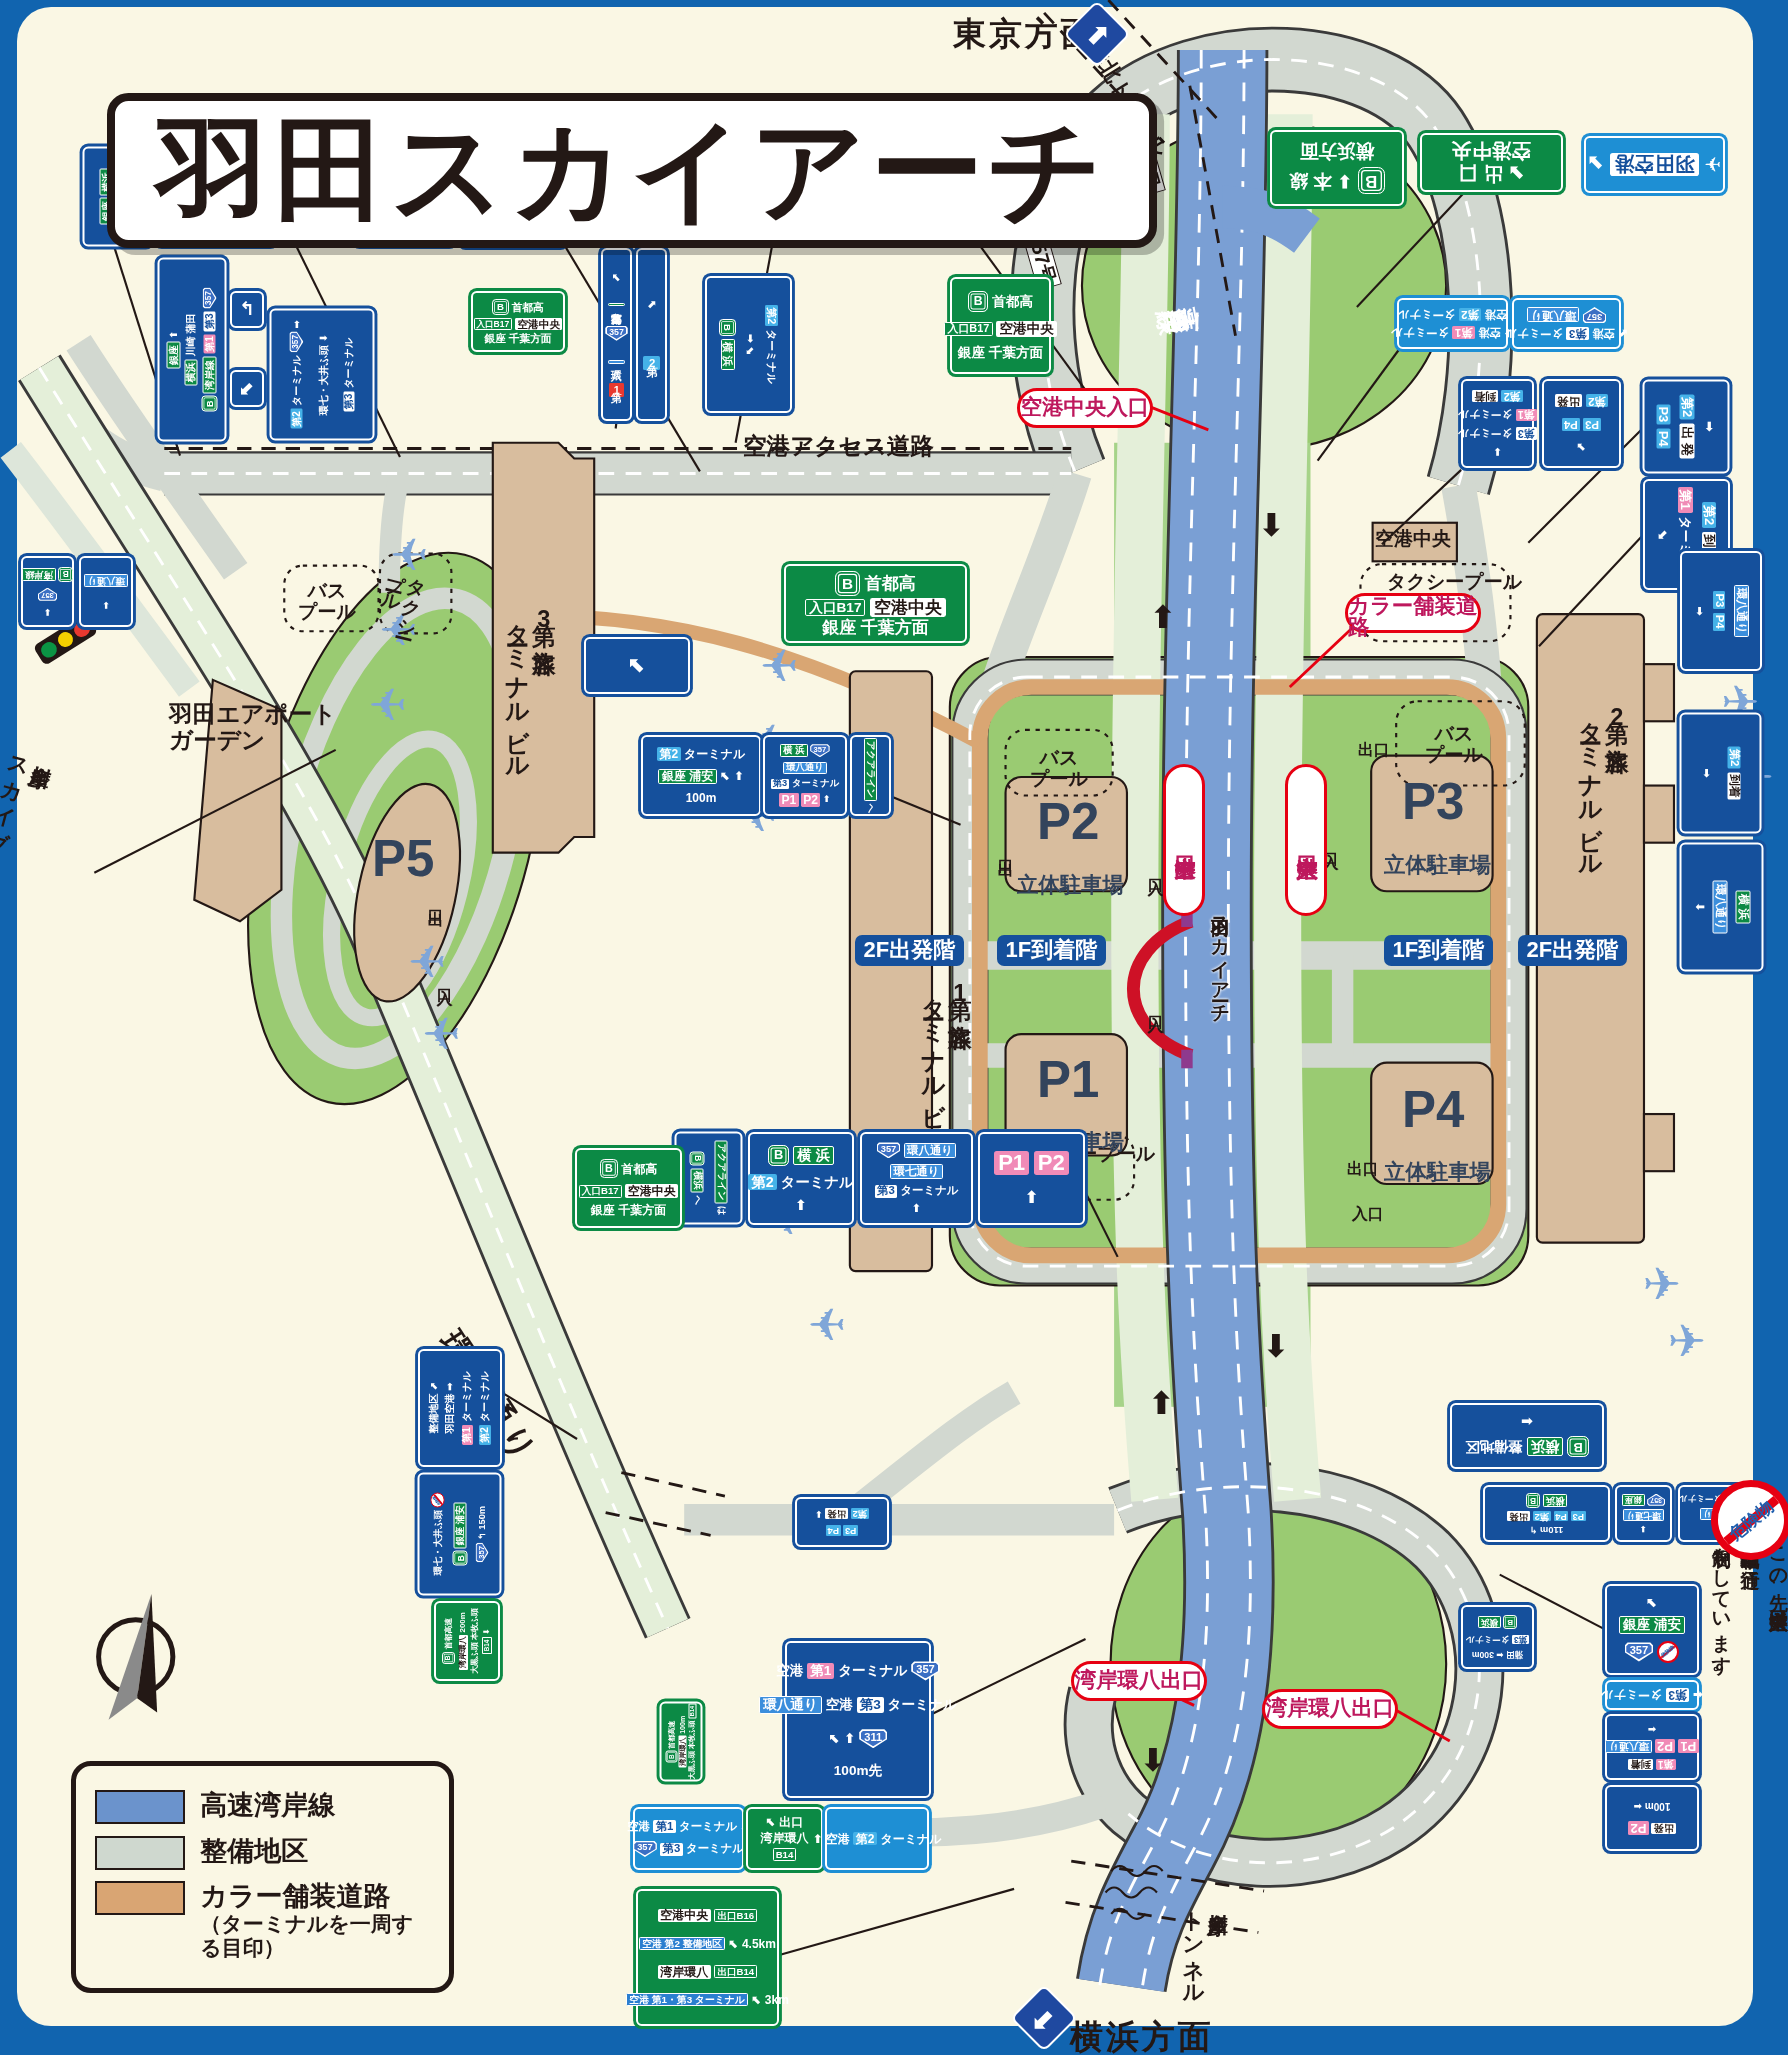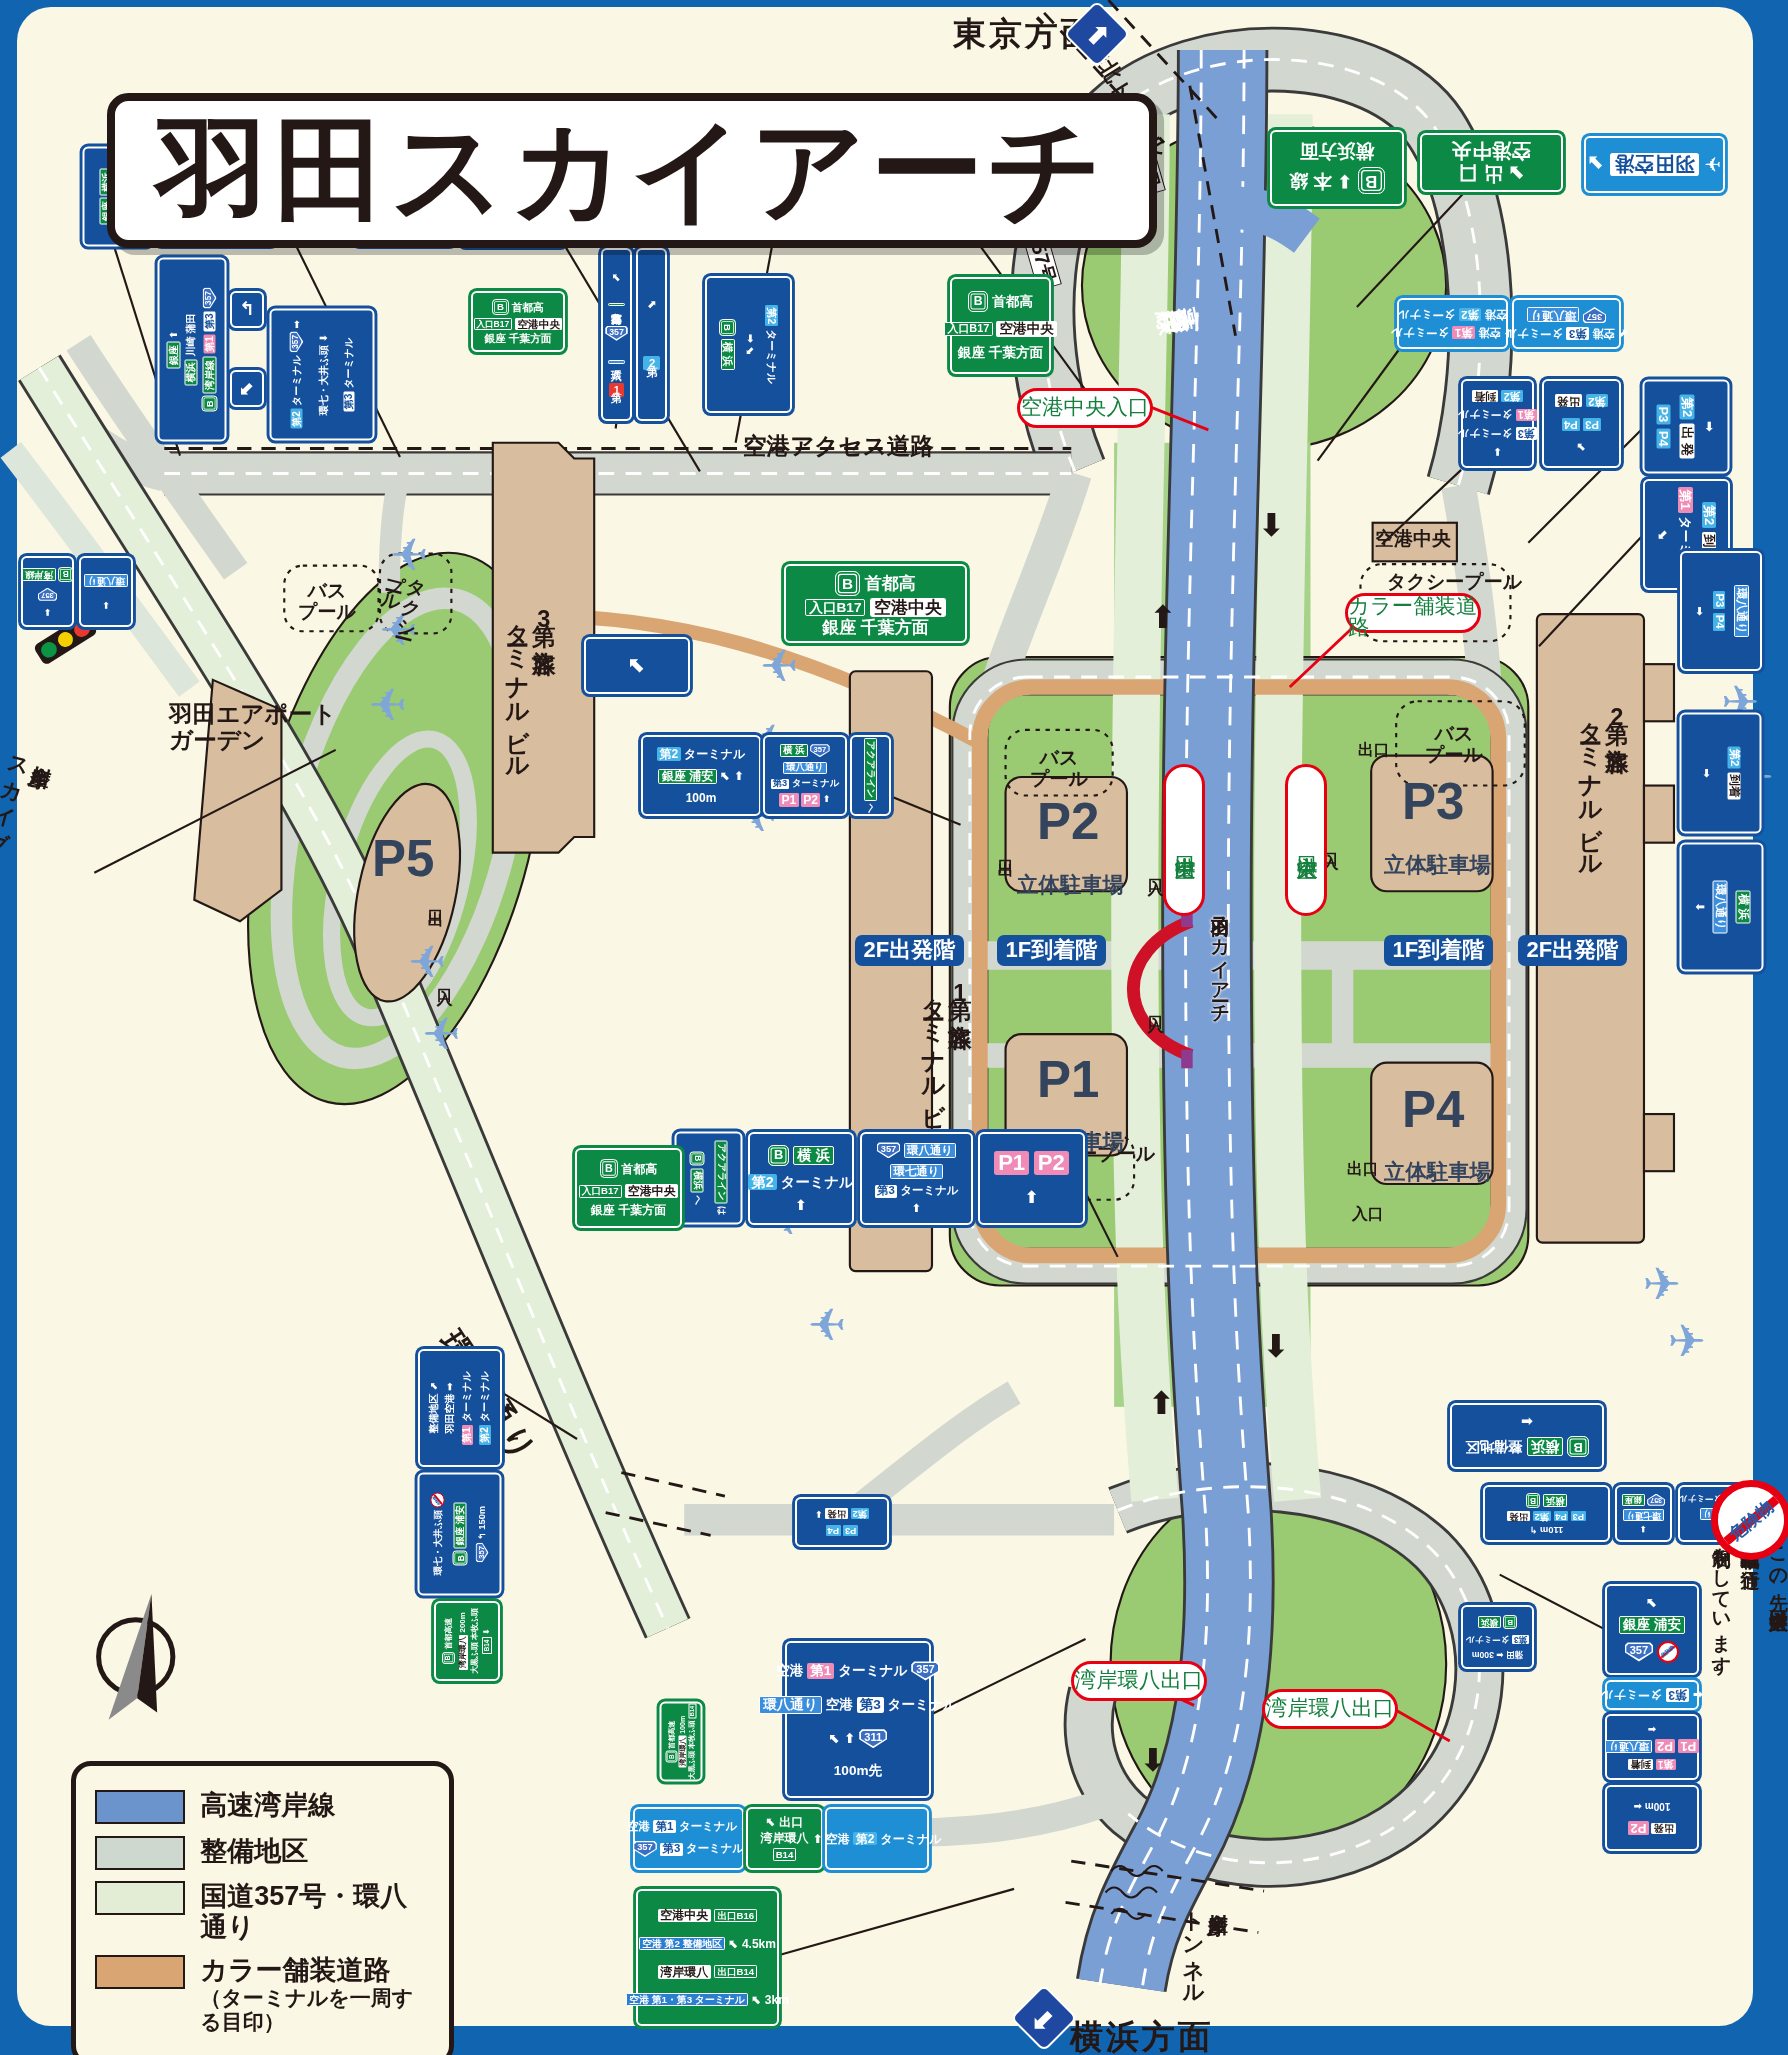--- a/index.html
+++ b/index.html
@@ -69,21 +69,21 @@
   .ml.sb{font-size:21.4px}
   .ml.rdlbl{font-size:20px;background:#fff;border:1.4px solid #231815;padding:1.4px 2.9px;line-height:1}
   .ml.hwylbl{font-size:24px;color:#fff;letter-spacing:5.7px}
   .ml.arch{font-size:19px;color:#231815;text-shadow:0 0 2.9px #fff,0 0 2.9px #fff}
   .ml.pbig{font-size:51px;color:#33445c}
   .ml.psub{font-size:21.4px;color:#33445c}
   
   .fb{position:absolute;z-index:6;background:#15509C;color:#fff;font-weight:bold;
       font-size:22px;padding:4.3px 8.6px;border-radius:7.1px;line-height:1;white-space:nowrap}
   .rv{position:absolute;z-index:7;background:#fff;border:3.6px solid #E60012;border-radius:713px;
-      color:#15803d;font-weight:normal;display:grid;place-items:center;line-height:1}
+      color:#be185d;font-weight:bold;display:grid;place-items:center;line-height:1}
   .rv.h{font-size:21.4px}.rv.v{writing-mode:vertical-rl;text-orientation:upright;font-size:21.4px}
   
   .dia{position:absolute;z-index:6;width:44px;height:44px;background:#1F49A0;border-radius:7.1px;
        transform:rotate(45deg);display:grid;place-items:center;border:2.1px solid #fff}
   .dia span{transform:rotate(-45deg);color:#fff;font-size:28.6px;font-weight:900}
   .note{position:absolute;z-index:8;writing-mode:vertical-rl;color:#231815;font-weight:bold;
         font-size:19px;line-height:1.5;white-space:pre-line}
   .kiken-big{position:absolute;z-index:8;width:66px;height:66px;border-radius:50%;background:#fff;
         border:7.9px solid #E60012;display:grid;place-items:center;overflow:hidden}
   .kiken-big i{font-style:normal;color:#1F5FAE;font-weight:bold;font-size:17px;transform:rotate(-40deg);z-index:1}
@@ -275,24 +275,20 @@
 
 <div class="legend">
   <div id="legend-items">
       <div class="li">
         <span class="sw" style="background: rgb(107, 147, 204);"></span>
         <span class="lt">高速湾岸線</span>
       </div>
       <div class="li">
         <span class="sw" style="background: rgb(207, 216, 207);"></span>
         <span class="lt">整備地区</span>
-      </div>
-      <div class="li">
-        <span class="sw" style="background: rgb(227, 237, 214);"></span>
-        <span class="lt">国道357号・環八通り</span>
       </div>
       <div class="li">
         <span class="sw" style="background: rgb(217, 165, 115);"></span>
         <span class="lt">カラー舗装道路<div class="ls">（ターミナルを一周する目印）</div></span>
       </div>
     </div>
 </div>
 
 <div class="note" style="left:1707px;top:1534px;height:286px">この先、空港中央入口は
 危険物積載車両の通行

